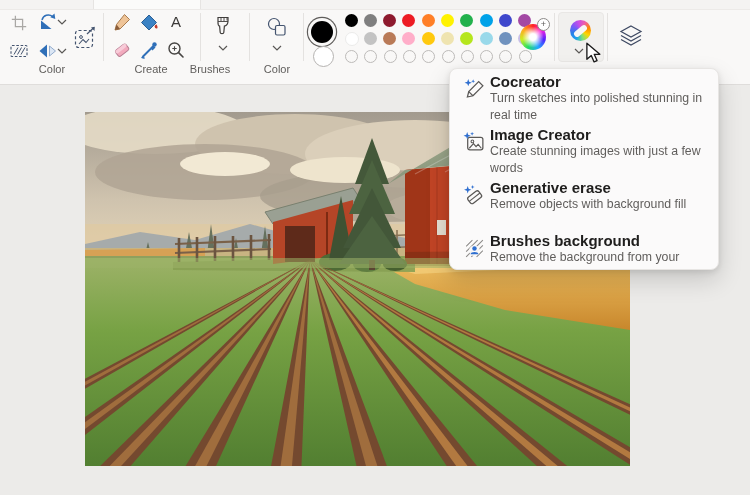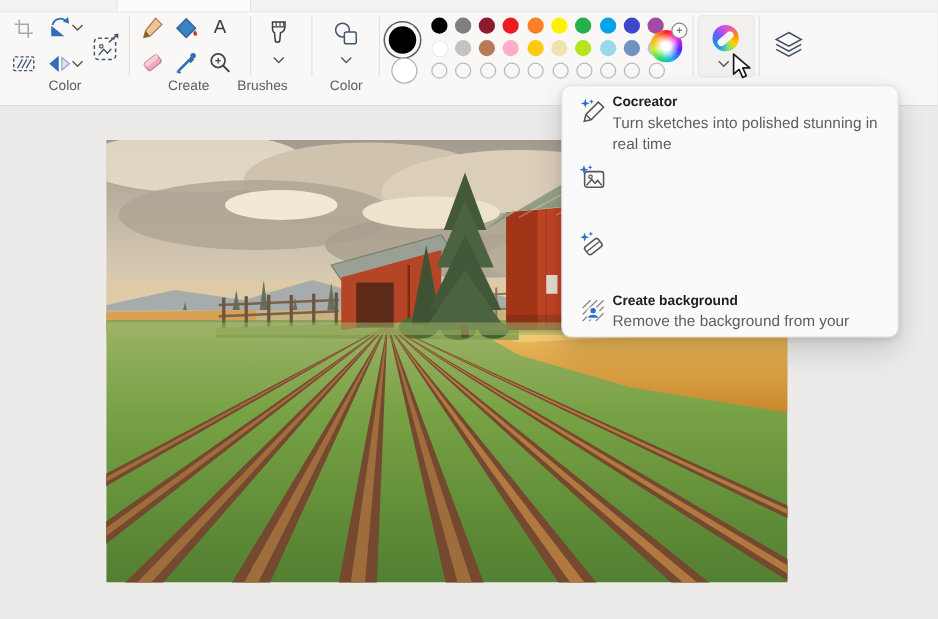--- a/index.html
+++ b/index.html
@@ -44,21 +44,21 @@
   .copilot-logo{position:absolute;left:570px;top:20px;width:21px;height:21px;border-radius:50%;
     background:conic-gradient(from 210deg,#19a0f0,#2b7de9,#7a5af8,#c74de8,#ef5da8,#ff8a00,#ffd500,#7ce27a,#19a0f0);}
   .copilot-logo:after{content:"";position:absolute;left:3px;top:7.5px;width:15px;height:6px;background:#f7f6f5;border-radius:3px;transform:rotate(-40deg);}
 
   
   .menu{left:449px;top:68px;width:268px;height:200px;background:#fbfafa;border:1px solid #e7e5e3;border-radius:8px;
     box-shadow:0 10px 24px rgba(0,0,0,.16),0 2px 6px rgba(0,0,0,.10);z-index:30;overflow:hidden;}
   .menuitem{position:relative;height:53px;display:flex;padding:0 10px 0 8px;cursor:default;}
   .menuitem .icowrap{width:32px;flex:0 0 32px;display:flex;justify-content:center;align-items:flex-start;padding-top:9px;}
   .menuitem .txt{padding-top:4.5px;}
-  .menuitem .title{font-size:11px;font-weight:700;color:#1f1e1d;line-height:16.5px;}
+  .menuitem .title{font-size:15px;font-weight:700;color:#1f1e1d;line-height:16.5px;}
   .menuitem .desc{font-size:12.3px;color:#605e5c;line-height:16.5px;}
 
   
   .canvaswrap{left:85px;top:112px;width:545px;height:354px;z-index:5;}
   .canvaswrap svg{display:block;}
 
   .cursor{left:584px;top:42px;z-index:40;}
 </style>
 </head>
 <body>
@@ -411,48 +411,56 @@
   <div class="menuitem">
     <div class="icowrap">
       <svg width="23" height="23" viewBox="0 0 22 22">
         <rect x="4.5" y="6" width="14.5" height="12" rx="2" fill="none" stroke="#5a5856" stroke-width="1.2"></rect>
         <circle cx="9" cy="10" r="1.3" fill="none" stroke="#5a5856" stroke-width="1"></circle>
         <path d="M6 16.5 L10 12 L12.5 15 L14.5 12.8 L17.5 16.5" fill="none" stroke="#5a5856" stroke-width="1.1"></path>
         <path d="M4 1 L4.9 3.6 L7.5 4.5 L4.9 5.4 L4 8 L3.1 5.4 L0.5 4.5 L3.1 3.6 Z" fill="#2f6fd0"></path>
         <path d="M8.7 0.8 L9.2 2.2 L10.6 2.7 L9.2 3.2 L8.7 4.6 L8.2 3.2 L6.8 2.7 L8.2 2.2 Z" fill="#2f6fd0"></path>
       </svg>
     </div>
+    <div class="txt">
+      <div class="title">Image Creator</div>
+      <div class="desc">Create stunning images with just a few words</div>
+    </div>
   </div>
 
   <div class="menuitem">
     <div class="icowrap">
       <svg width="23" height="23" viewBox="0 0 22 22">
         <g transform="rotate(-38 11 12.5)">
           <rect x="4.5" y="9" width="13" height="7.5" rx="2" fill="none" stroke="#5a5856" stroke-width="1.2"></rect>
           <line x1="4.5" y1="12.6" x2="17.5" y2="12.6" stroke="#5a5856" stroke-width="1"></line>
         </g>
         <path d="M4.5 2 L5.4 4.6 L8 5.5 L5.4 6.4 L4.5 9 L3.6 6.4 L1 5.5 L3.6 4.6 Z" fill="#2f6fd0"></path>
         <path d="M9.2 1 L9.7 2.4 L11.1 2.9 L9.7 3.4 L9.2 4.8 L8.7 3.4 L7.3 2.9 L8.7 2.4 Z" fill="#2f6fd0"></path>
       </svg>
     </div>
+    <div class="txt">
+      <div class="title">Generative erase</div>
+      <div class="desc">Remove objects with background fill</div>
+    </div>
   </div>
 
   <div class="menuitem">
     <div class="icowrap">
       <svg width="23" height="23" viewBox="0 0 22 22">
         <g stroke="#8c8a88" stroke-width="1">
           <path d="M3 9 L9 3 M3 14 L14 3 M3 19 L19 3 M8 19 L19 8 M13 19 L19 13"></path>
         </g>
         <circle cx="11" cy="13" r="5.2" fill="#fbfafa" opacity="0.92"></circle>
         <circle cx="11" cy="11" r="2.1" fill="#2f6fd0"></circle>
         <path d="M7.2 16.5 c0 -3 7.6 -3 7.6 0 Z" fill="#2f6fd0"></path>
       </svg>
     </div>
     <div class="txt">
-      <div class="title">Create background</div>
+      <div class="title">Brushes background</div>
       <div class="desc">Remove the background from your image</div>
     </div>
   </div>
 </div>
 
 <svg class="abs cursor" width="18" height="22" viewBox="0 0 12 18">
   <path d="M1 1 L1 14.2 L4.6 11.1 L6.9 16.3 L9.3 15.2 L7 10.1 L11.6 10.1 Z" fill="#ffffff" stroke="#1a1a1a" stroke-width="1.1" stroke-linejoin="round"></path>
 </svg>
 
 </body></html>

